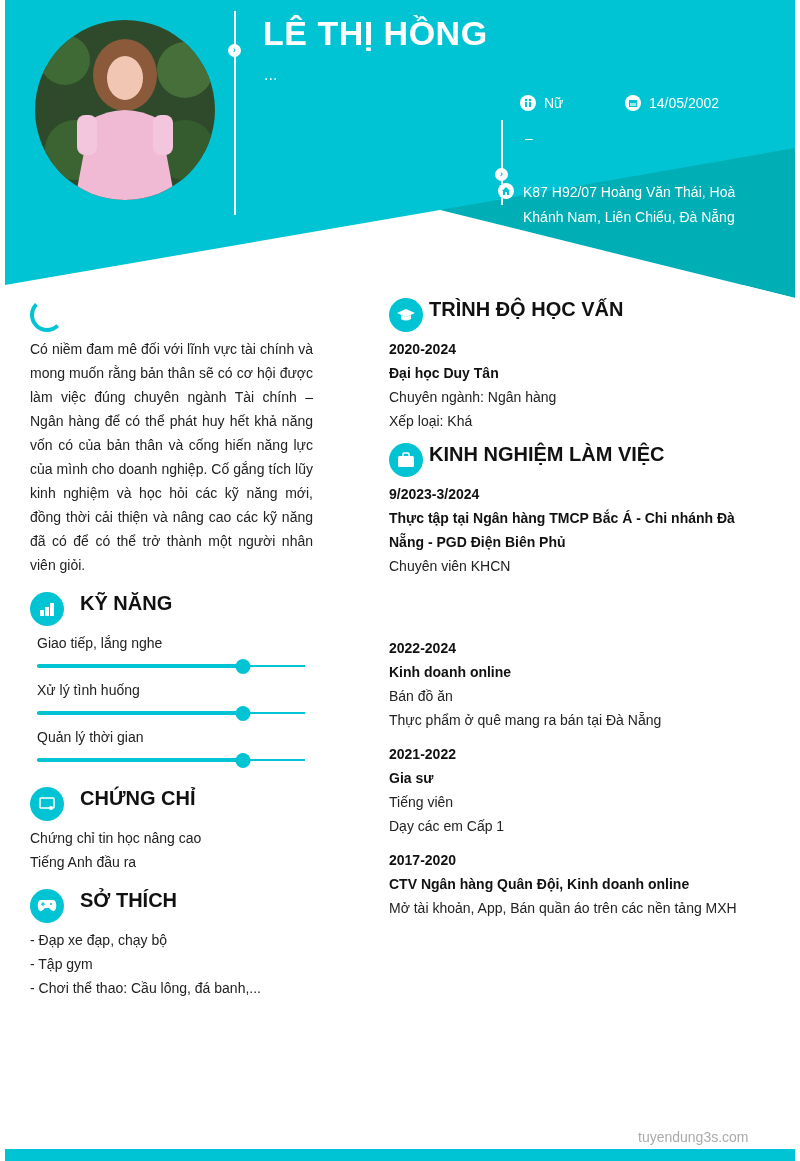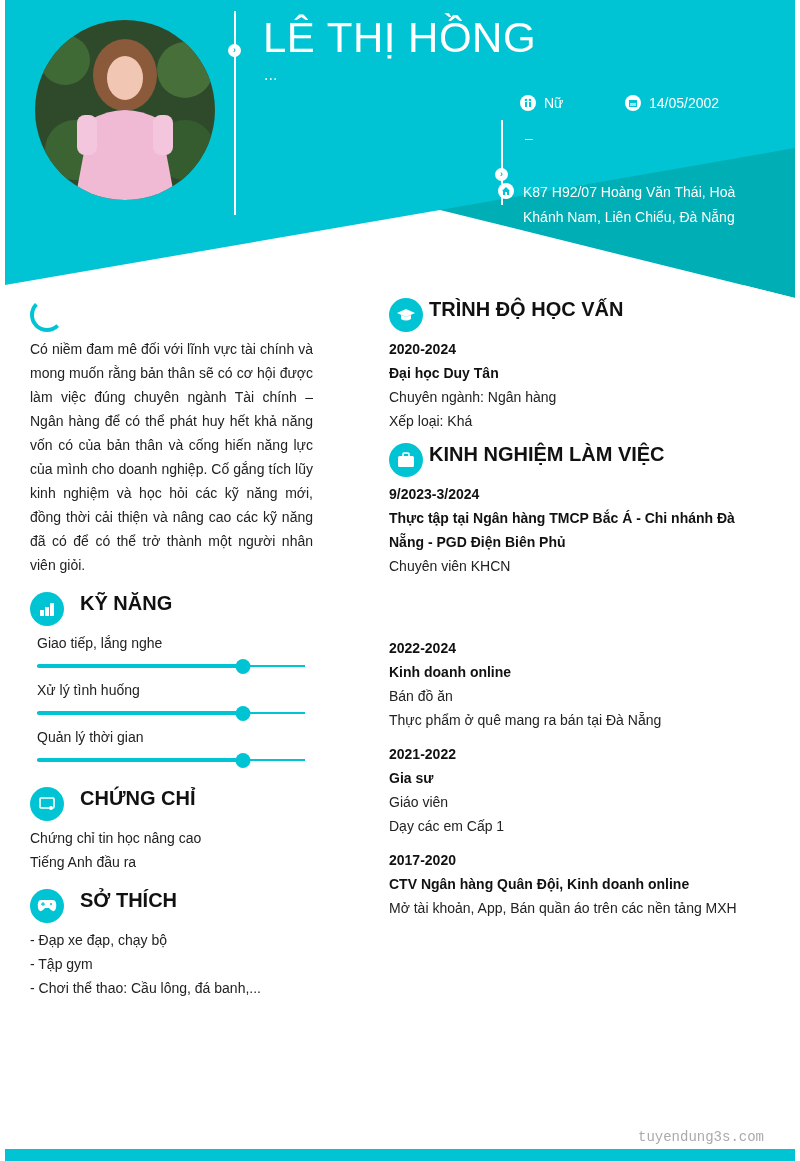--- a/index.html
+++ b/index.html
@@ -13,21 +13,21 @@
   .avatar { position: absolute; left: 30px; top: 20px; width: 180px; height: 180px; border-radius: 50%; overflow: hidden; }
   .avatar svg { width: 100%; height: 100%; display: block; }
 
   .vline { position: absolute; background: #ffffff; width: 2px; }
   .vline.one { left: 229px; top: 11px; height: 204px; }
   .vline.two { left: 496px; top: 120px; height: 85px; }
   .dot { position: absolute; width: 13px; height: 13px; border-radius: 50%; background: #fff; display: flex; align-items: center; justify-content: center; color: #00c4d3; font-size: 9px; font-weight: bold; line-height: 1; }
   .dot.one { left: 223px; top: 44px; }
   .dot.two { left: 490px; top: 168px; }
 
-  .name { position: absolute; left: 258px; top: 14px; color: #fff; font-size: 42px; font-weight: normal; letter-spacing: 0.5px; }
+  .name { position: absolute; left: 258px; top: 14px; color: #fff; font-size: 34px; font-weight: bold; letter-spacing: 0.5px; }
   .subtitle { position: absolute; left: 259px; top: 66px; color: #fff; font-size: 16px; }
 
   .info { position: absolute; color: #fff; font-size: 14px; display: flex; align-items: flex-end; }
   .info .ic { width: 16px; height: 16px; border-radius: 50%; background: #fff; margin-right: 8px; display: flex; align-items: center; justify-content: center; }
   .info.gender { left: 515px; top: 95px; }
   .info.dob { left: 620px; top: 95px; }
   .info.dash { left: 520px; top: 130px; }
   .addr { position: absolute; left: 493px; top: 180px; color: #fff; font-size: 14px; line-height: 25px; width: 260px; }
   .addr .ic { position: absolute; left: 0; top: 3px; width: 16px; height: 16px; border-radius: 50%; background: #fff; display: flex; align-items: center; justify-content: center; }
   .addr .txt { padding-left: 25px; display: block; }
@@ -47,21 +47,21 @@
   .skill .track .bg { position: absolute; left: 0; right: 0; top: 6px; height: 2px; background: #00c4d3; }
   .skill .track .fill { position: absolute; left: 0; top: 5px; height: 4px; background: #00c4d3; border-radius: 2px; }
   .skill .track .knob { position: absolute; top: 0; width: 15px; height: 15px; border-radius: 50%; background: #00c4d3; transform: translateX(-50%); }
 
   .list { position: absolute; font-size: 14px; line-height: 24px; color: #222; }
 
   .entry { position: absolute; left: 384px; width: 372px; font-size: 14px; line-height: 24px; color: #222; }
   .entry .b { font-weight: bold; color: #111; }
   .entry .j { text-align: justify; }
 
-  .watermark { position: absolute; left: 633px; top: 1129px; font-family: Liberation Mono, monospace; font-size: 14px; color: #aaaaaa; }
+  .watermark { position: absolute; left: 633px; top: 1129px; font-family: Liberation Sans, sans-serif; font-size: 14px; color: #aaaaaa; }
   .footer-bar { position: absolute; left: 0; top: 1149px; width: 790px; height: 12px; background: #00c4d3; }
 </style>
 </head>
 <body>
 
 <div class="page">
 
   <svg class="header-svg" viewBox="0 0 790 300" preserveAspectRatio="none">
     <polygon points="0,0 790,0 790,285 0,285" fill="#00c4d3"></polygon>
     <polygon points="435,210 790,148 790,298" fill="#00aeb5"></polygon>
@@ -229,21 +229,21 @@
   </div>
   <div class="entry" style="top:636px;">
     <div class="b">2022-2024</div>
     <div class="b">Kinh doanh online</div>
     <div>Bán đồ ăn</div>
     <div>Thực phẩm ở quê mang ra bán tại Đà Nẵng</div>
   </div>
   <div class="entry" style="top:742px;">
     <div class="b">2021-2022</div>
     <div class="b">Gia sư</div>
-    <div>Giáo viên</div>
+    <div>Tiếng viên</div>
     <div>Dạy các em Cấp 1</div>
   </div>
   <div class="entry" style="top:848px;">
     <div class="b">2017-2020</div>
     <div class="b">CTV Ngân hàng Quân Đội, Kinh doanh online</div>
     <div>Mở tài khoản, App, Bán quần áo trên các nền tảng MXH</div>
   </div>
 
   <div class="watermark">tuyendung3s.com</div>
   <div class="footer-bar"></div>

